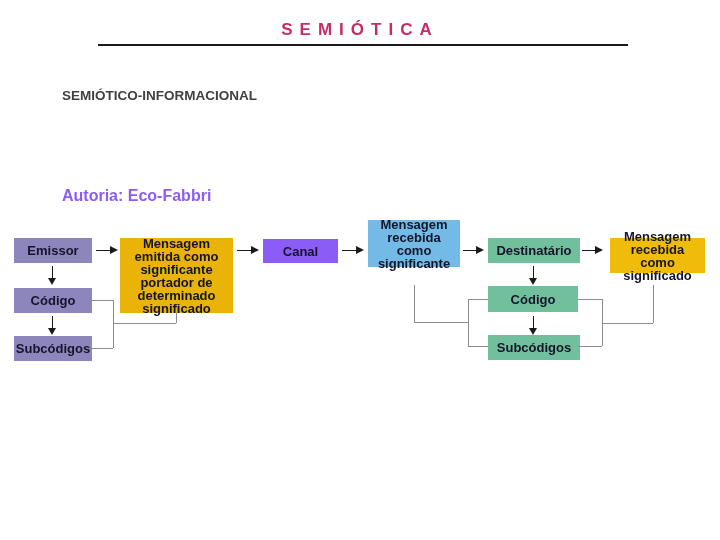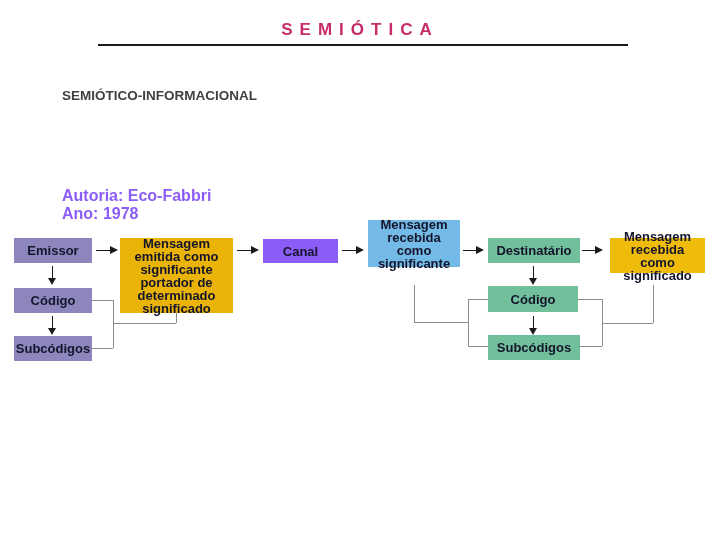--- a/index.html
+++ b/index.html
@@ -117,21 +117,20 @@
 </head>
 <body>
 
 <div class="slide">
 
   <div class="title">SEMIÓTICA</div>
   <div class="title-rule"></div>
   <div class="subtitle">SEMIÓTICO-INFORMACIONAL</div>
   <div class="meta">
     <div>Autoria: Eco-Fabbri</div>
-    <div>Ano: 1978</div>
   </div>
 
   <div>
 
     <div class="box purple b-emissor">Emissor</div>
     <div class="box purple b-codigo-e">Código</div>
     <div class="box purple b-subcod-e">Subcódigos</div>
     <div class="box pink b-msg-emitida">Mensagem emitida como significante portador de determinado significado</div>
     <div class="box orange b-canal">Canal</div>
     <div class="box blue b-msg-signte">Mensagem recebida como significante</div>

